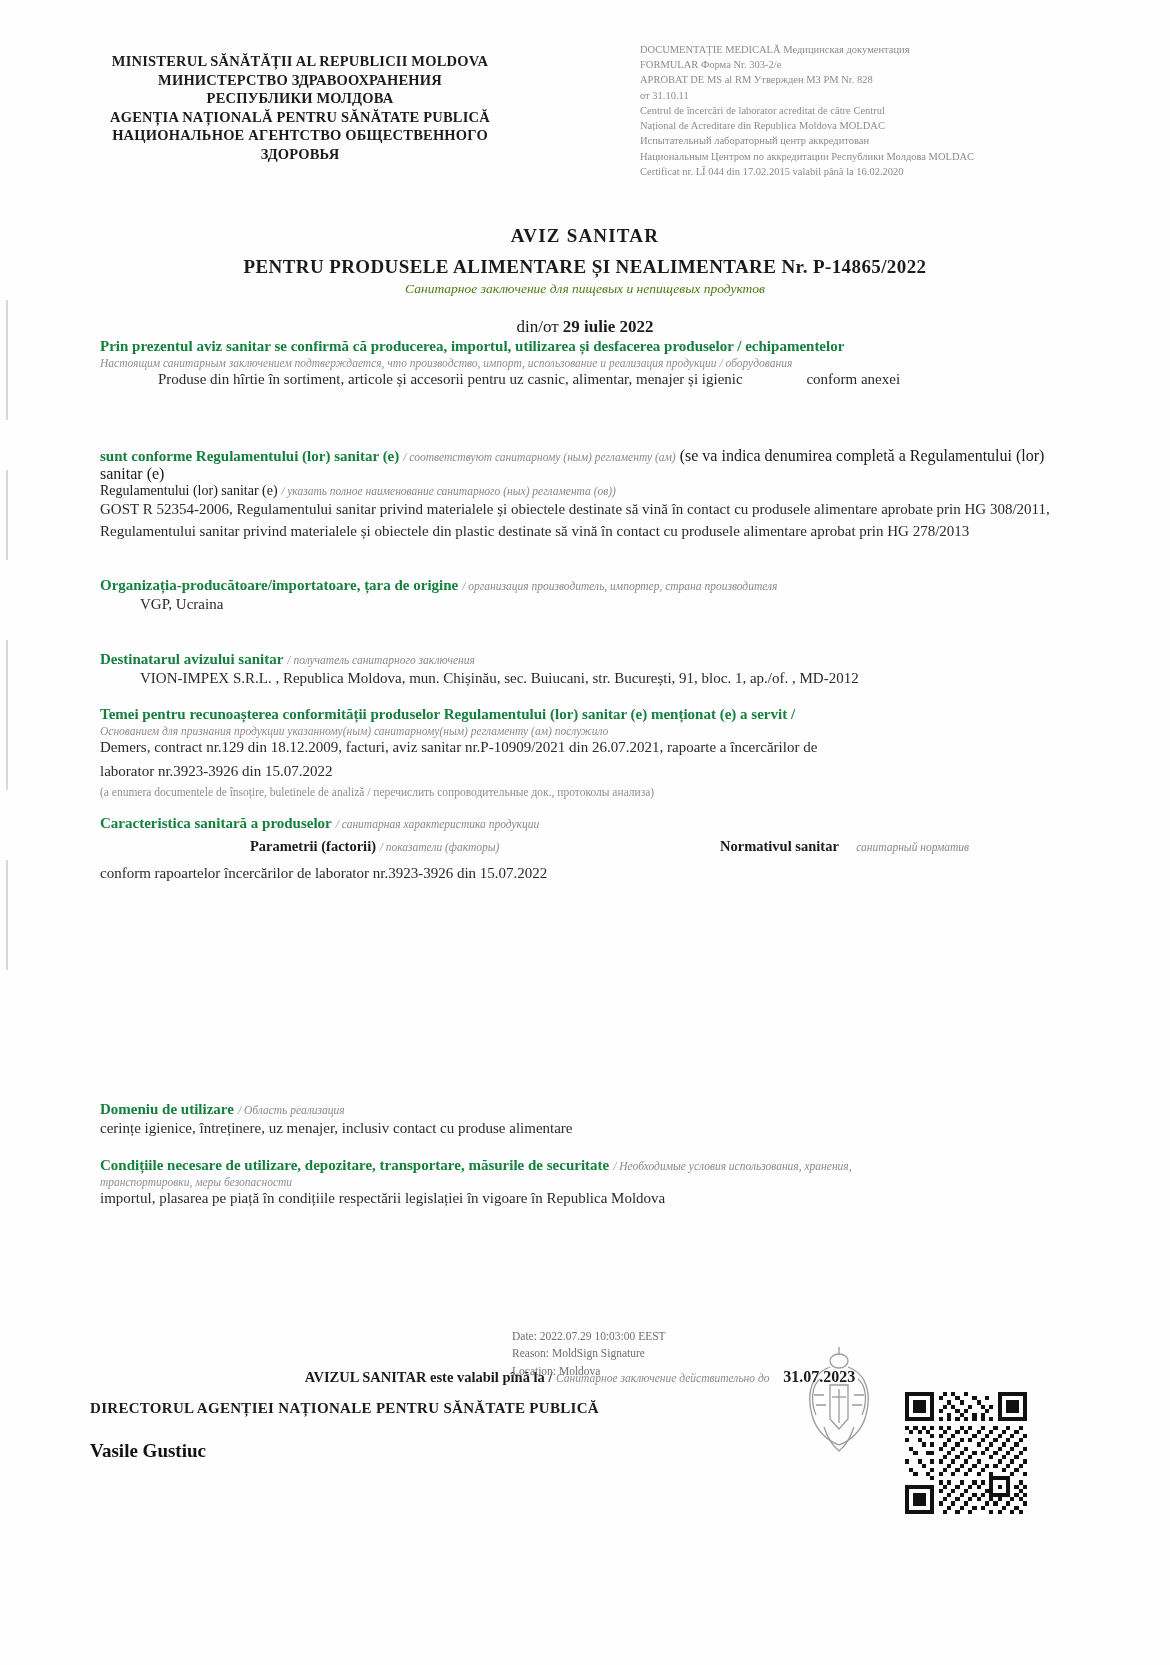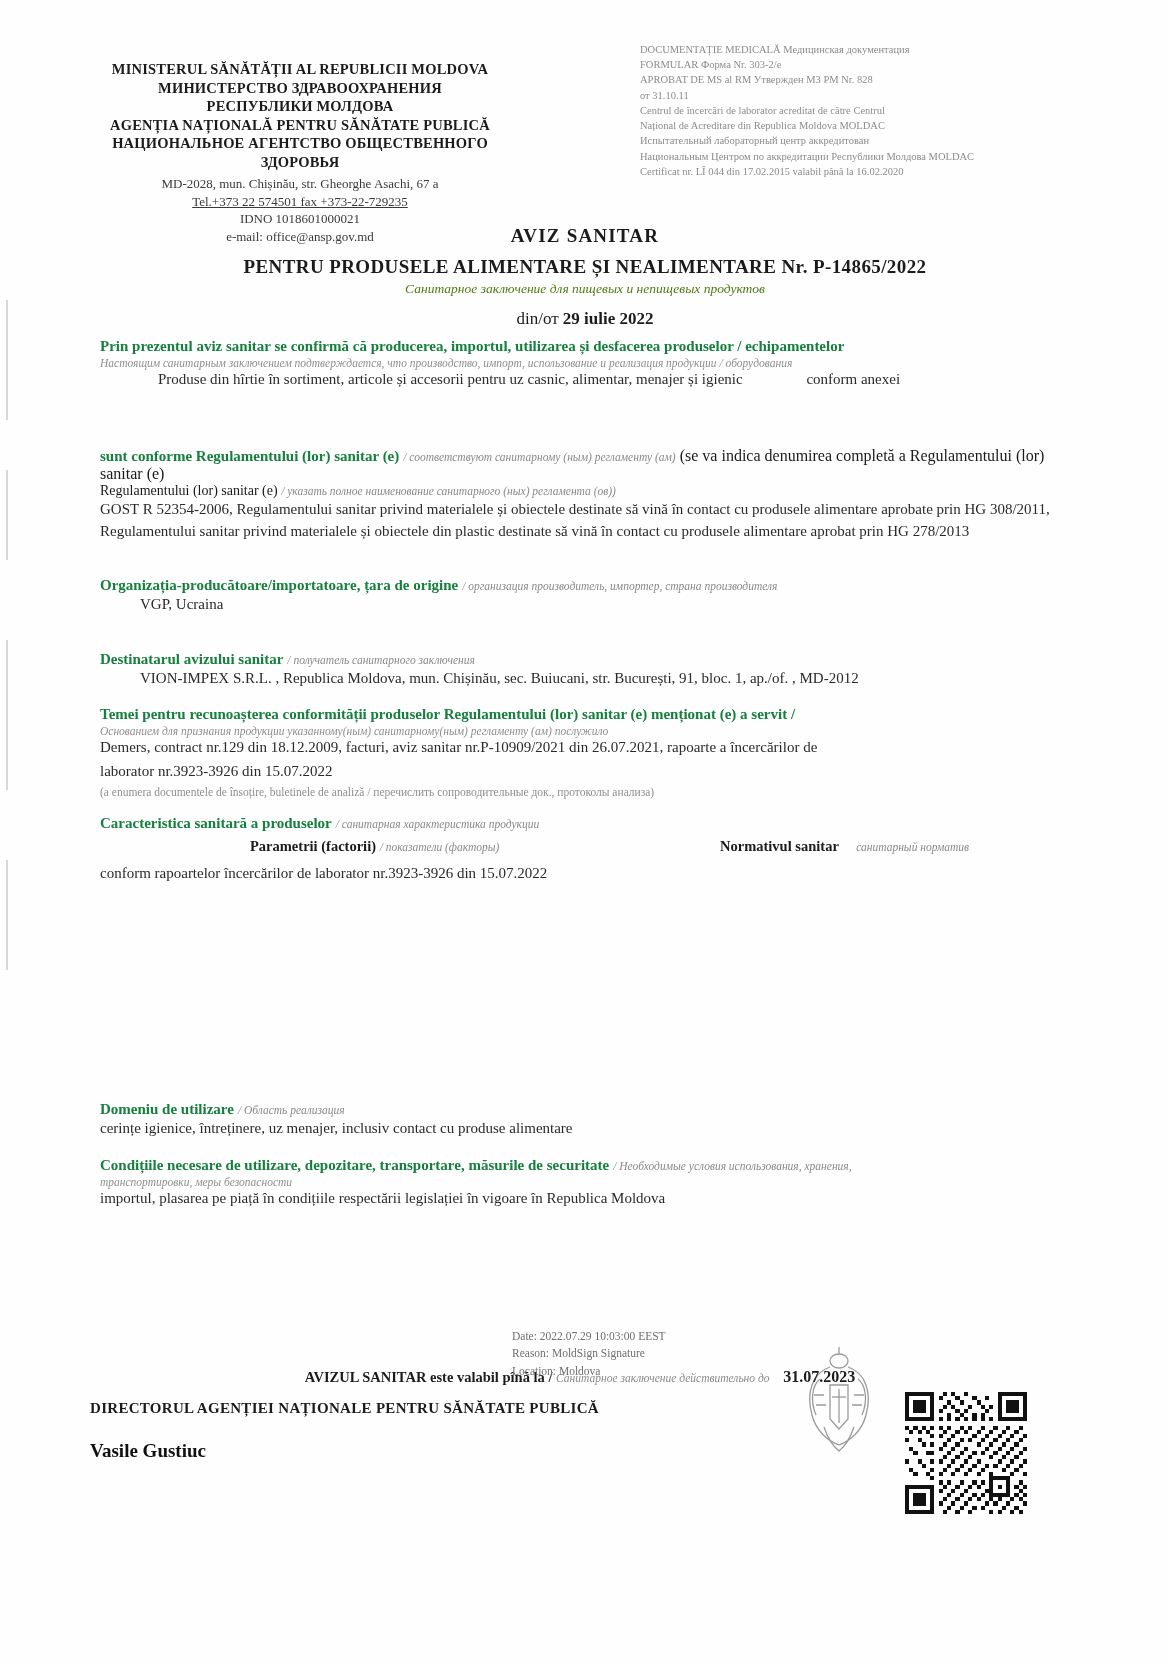--- a/index.html
+++ b/index.html
@@ -21,21 +21,21 @@
   }
   
   .edge-mark {
     position: absolute;
     background: #d8d8d8;
   }
 
   .hdr-left {
     position: absolute;
     left: 95px;
-    top: 60px;
+    top: 52px;
     width: 410px;
     text-align: center;
     line-height: 1.28;
   }
   .hdr-left .org {
     font-weight: bold;
     font-size: 14.5px;
     letter-spacing: .2px;
     color: #1b1b1b;
   }
@@ -78,21 +78,21 @@
     color: #1b1b1b;
   }
   .t-ru {
     font-style: italic;
     font-size: 13.5px;
     color: #4d7c0f;
     margin-top: 3px;
   }
   .t-date {
     font-size: 17px;
-    margin-top: 12px;
+    margin-top: 20px;
     color: #1b1b1b;
   }
   .t-date b { font-weight: bold; }
 
   .body-wrap {
     position: absolute;
     left: 100px;
     top: 338px;
     width: 950px;
   }
@@ -210,26 +210,20 @@
   <div class="edge-mark" style="left:6px; top:640px; width:2px; height:150px;"></div>
   <div class="edge-mark" style="left:6px; top:860px; width:2px; height:110px;"></div>
 
   <div class="hdr-left">
     <div class="org">MINISTERUL SĂNĂTĂȚII AL REPUBLICII MOLDOVA</div>
     <div class="org">МИНИСТЕРСТВО ЗДРАВООХРАНЕНИЯ</div>
     <div class="org">РЕСПУБЛИКИ МОЛДОВА</div>
     <div class="org">AGENȚIA NAȚIONALĂ PENTRU SĂNĂTATE PUBLICĂ</div>
     <div class="org">НАЦИОНАЛЬНОЕ АГЕНТСТВО ОБЩЕСТВЕННОГО</div>
     <div class="org">ЗДОРОВЬЯ</div>
-    <div class="addr">
-      <div>MD-2028, mun. Chișinău, str. Gheorghe Asachi, 67 a</div>
-      <div class="u">Tel.+373 22  574501 fax +373-22-729235</div>
-      <div>IDNO 1018601000021</div>
-      <div>e-mail: office@ansp.gov.md</div>
-    </div>
   </div>
 
   <div class="hdr-right">
     <div>DOCUMENTAȚIE MEDICALĂ  Медицинская документация</div>
     <div>FORMULAR  Формa Nr. 303-2/e</div>
     <div>APROBAT DE MS al RM  Утвержден МЗ РМ  Nr. 828</div>
     <div>от 31.10.11</div>
     <div>Centrul de  încercări de laborator acreditat de către Centrul</div>
     <div>Național  de  Acreditare din Republica Moldova  MOLDAC</div>
     <div>Испытательный лабораторный центр аккредитован</div>

